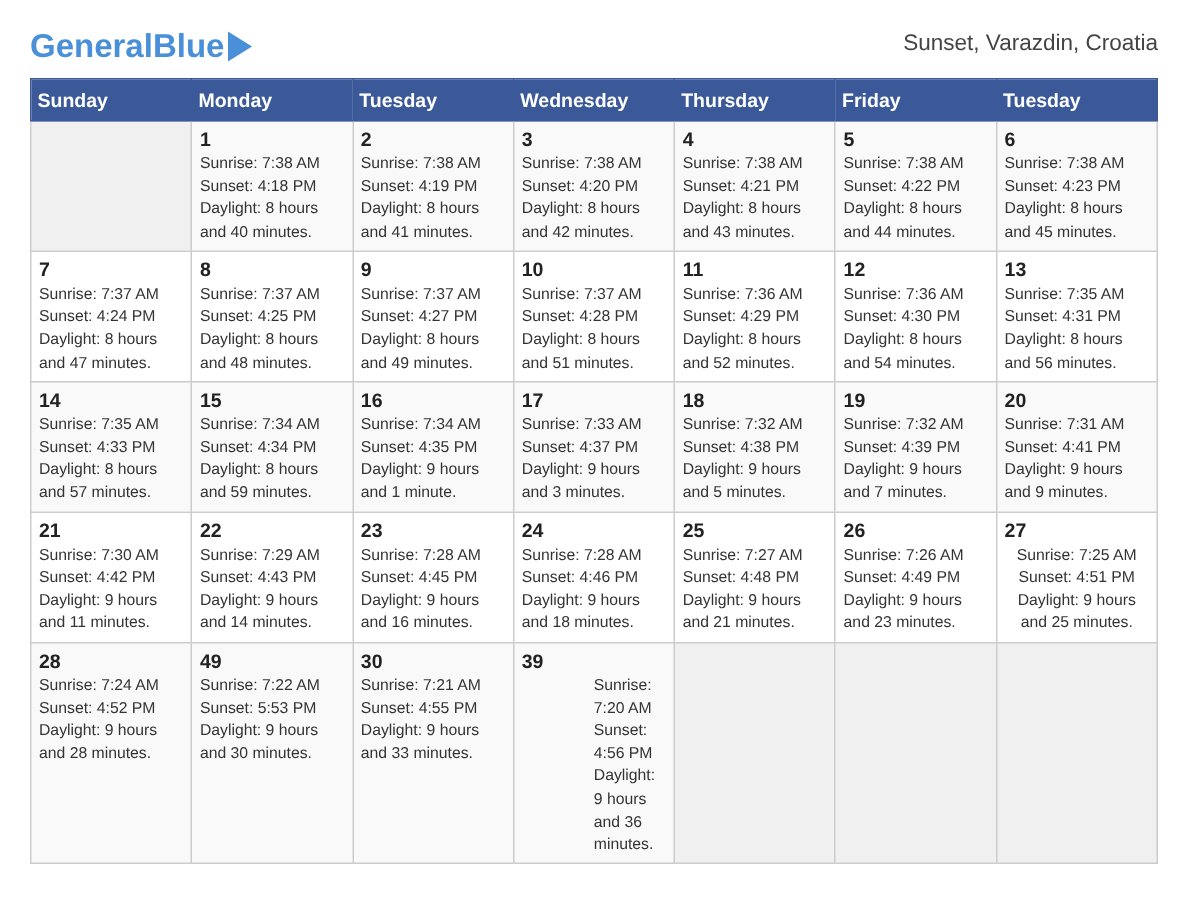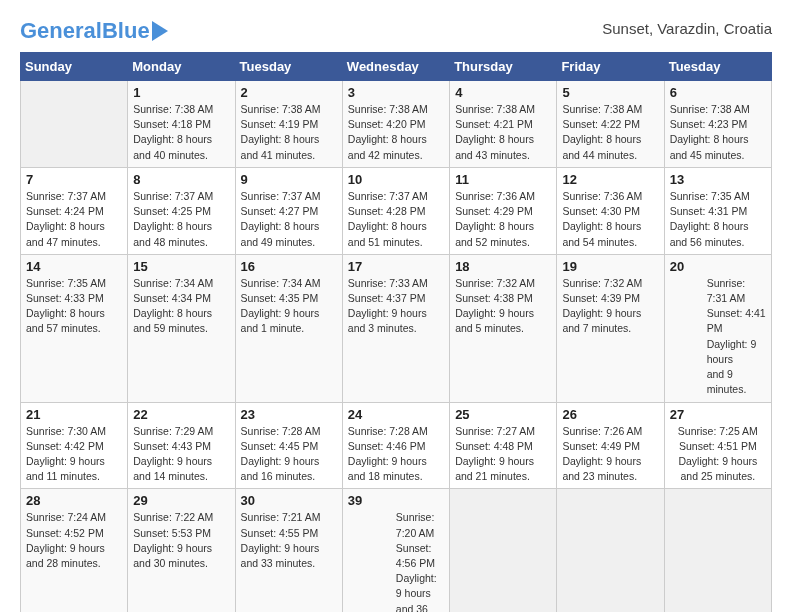--- a/index.html
+++ b/index.html
@@ -260,21 +260,21 @@
         </td>
         <td>
           <span class="day-number">19</span>
           <div class="day-info" style="white-space: pre-line;">Sunrise: 7:32 AM
 Sunset: 4:39 PM
 Daylight: 9 hours
 and 7 minutes.</div>
         </td>
         <td>
           <span class="day-number">20</span>
-          <div class="day-info" style="white-space: pre-line; margin-left: 37px;">Sunrise: 7:31 AM
+          <div class="day-info" style="white-space: pre-line;">Sunrise: 7:31 AM
 Sunset: 4:41 PM
 Daylight: 9 hours
 and 9 minutes.</div>
         </td>
       </tr>
       <tr>
         <td>
           <span class="day-number">21</span>
           <div class="day-info" style="white-space: pre-line;">Sunrise: 7:30 AM
 Sunset: 4:42 PM
@@ -326,21 +326,21 @@
       </tr>
       <tr>
         <td>
           <span class="day-number">28</span>
           <div class="day-info" style="white-space: pre-line;">Sunrise: 7:24 AM
 Sunset: 4:52 PM
 Daylight: 9 hours
 and 28 minutes.</div>
         </td>
         <td>
-          <span class="day-number">29</span>
+          <span class="day-number">49</span>
           <div class="day-info" style="white-space: pre-line;">Sunrise: 7:22 AM
 Sunset: 5:53 PM
 Daylight: 9 hours
 and 30 minutes.</div>
         </td>
         <td>
           <span class="day-number">30</span>
           <div class="day-info" style="white-space: pre-line;">Sunrise: 7:21 AM
 Sunset: 4:55 PM
 Daylight: 9 hours

